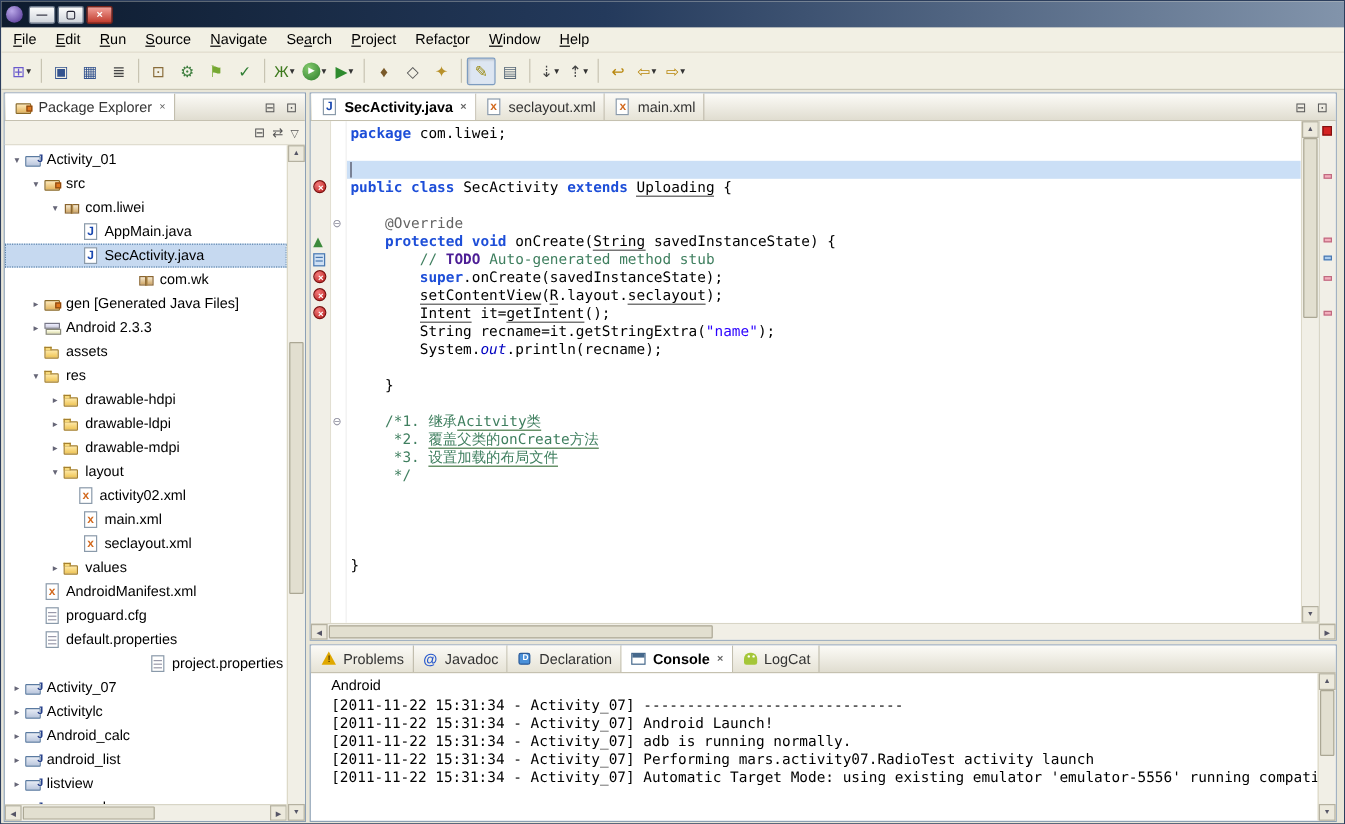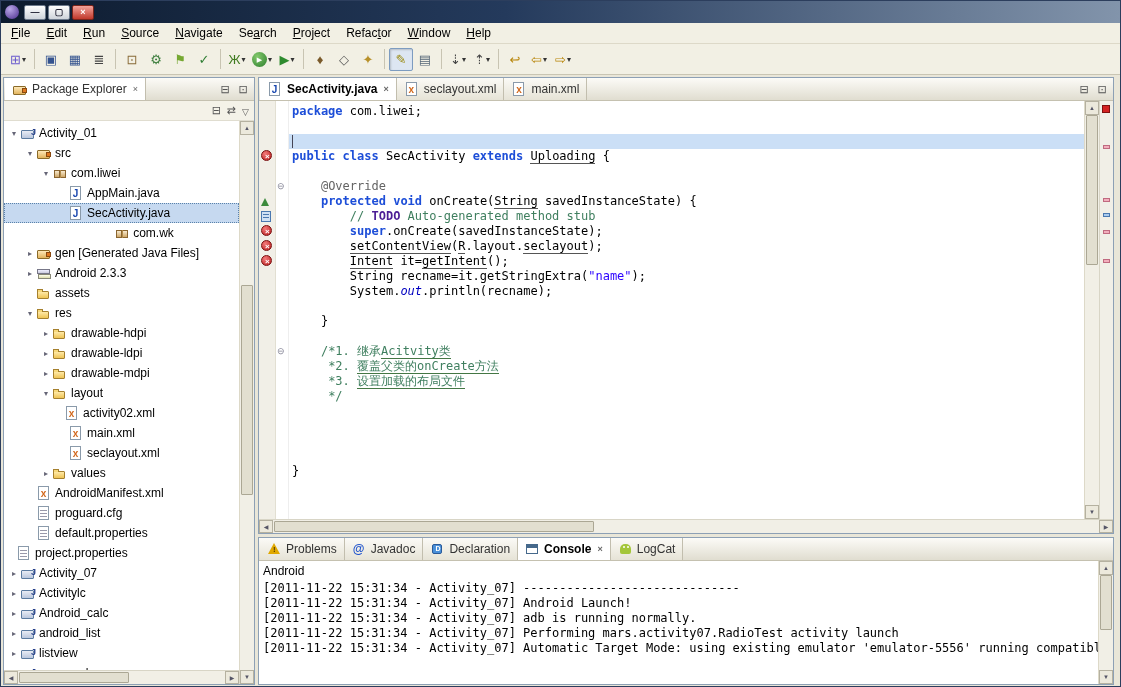--- a/index.html
+++ b/index.html
@@ -130,21 +130,21 @@
   .sb-left::before{content:"◀"}
   .sb-right::before{content:"▶"}
   .sb-track{flex:1;position:relative}
   .sb-thumb{position:absolute;background:#e2dfd0;border:1px solid #aba794;border-radius:1px}
   .vscroll .sb-thumb{left:1px;right:1px}
   .hscroll .sb-thumb{top:1px;bottom:1px}
 
   
   .console-area{height:148px;flex:none;display:flex;flex-direction:column;border:1px solid #8da0b5;background:#fff}
   .console-body{flex:1;min-height:0;display:flex}
-  .console-main{flex:1;min-width:0;overflow:hidden;padding:2px 0 0 4px}
+  .console-main{flex:1;min-width:0;overflow:hidden;padding:2px 0 0 17px}
   .console-name{font-family:"Liberation Sans",sans-serif;font-size:12px;padding:1px 0 3px 0}
   .console-line{font-family:"DejaVu Sans Mono","Liberation Mono",monospace;font-size:12px;line-height:15px;white-space:pre}
 
   
   .bti{width:15px;height:14px;position:relative;display:inline-block;flex:none}
   .bti-problems::before{content:"";position:absolute;left:1px;top:1px;border-left:6px solid transparent;border-right:6px solid transparent;border-bottom:11px solid #e0a800}
   .bti-problems::after{content:"!";position:absolute;left:6px;top:2px;font:bold 8px/11px "Liberation Sans",sans-serif;color:#5a3e00}
   .bti-javadoc::before{content:"@";position:absolute;left:1px;top:0;font:bold 12px/14px "Liberation Sans",sans-serif;color:#2255cc}
   .bti-declaration::before{content:"";position:absolute;left:2px;top:2px;width:10px;height:10px;background:#4a90d9;border-radius:2px;border:1px solid #2a5a99}
   .bti-declaration::after{content:"D";position:absolute;left:5px;top:2px;font:bold 7px/10px "Liberation Sans",sans-serif;color:#fff}
@@ -380,21 +380,21 @@
               <div class="trow" style="padding-left: 20px;">
                 <span class="texp"></span>
                 <span class="ti propfile"></span>
                 <span class="tlabel">proguard.cfg</span>
               </div>
               <div class="trow" style="padding-left: 20px;">
                 <span class="texp"></span>
                 <span class="ti propfile"></span>
                 <span class="tlabel">default.properties</span>
               </div>
-              <div class="trow" style="">
+              <div class="trow" style=" justify-content: flex-end;">
                 <span class="texp"></span>
                 <span class="ti propfile"></span>
                 <span class="tlabel">project.properties</span>
               </div>
               <div class="trow" style="padding-left: 4px;">
                 <span class="texp">▸</span>
                 <span class="ti project"></span>
                 <span class="tlabel">Activity_07</span>
               </div>
               <div class="trow" style="padding-left: 4px;">

